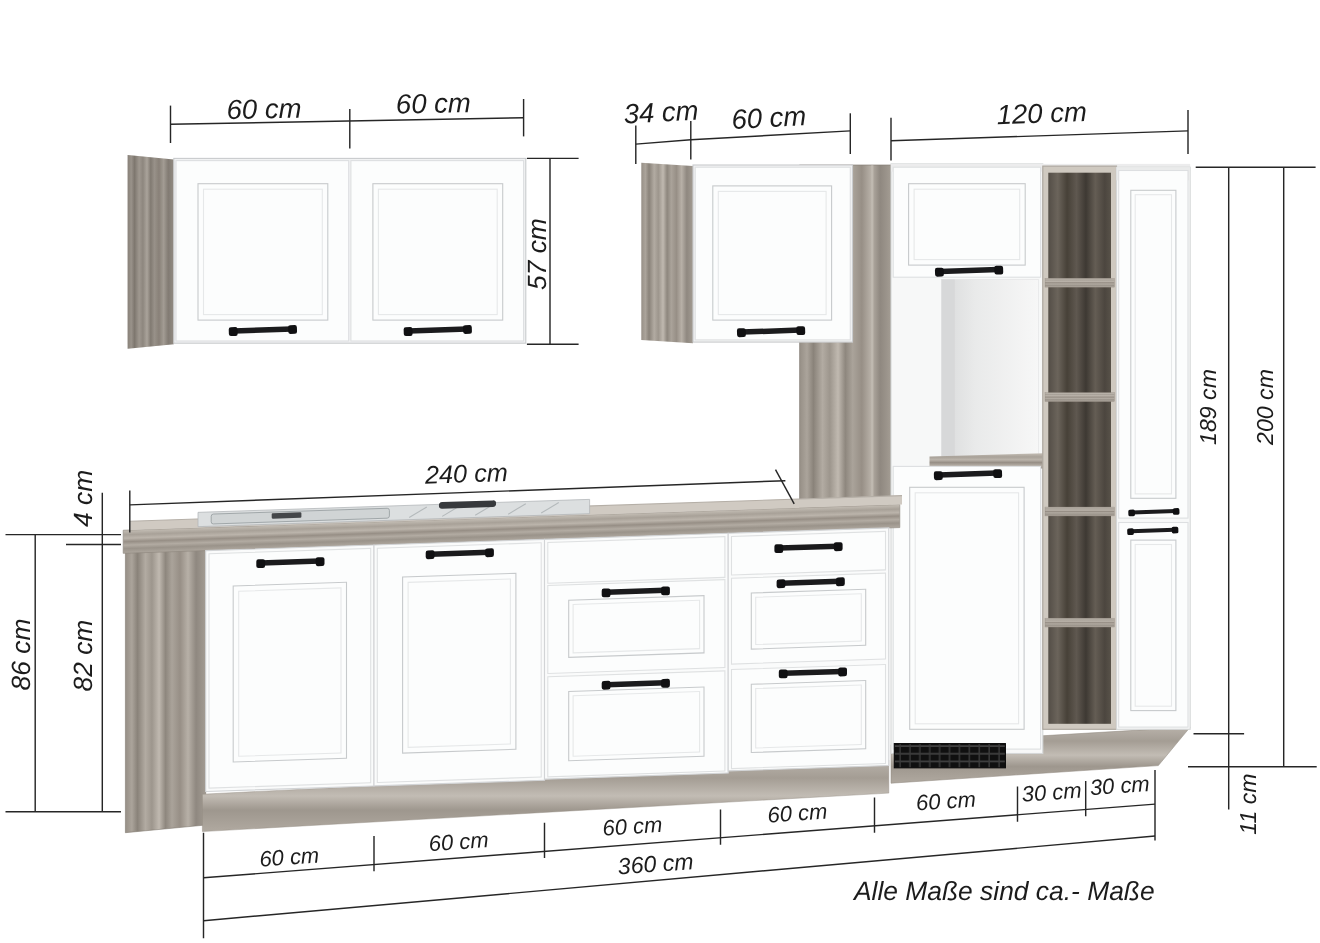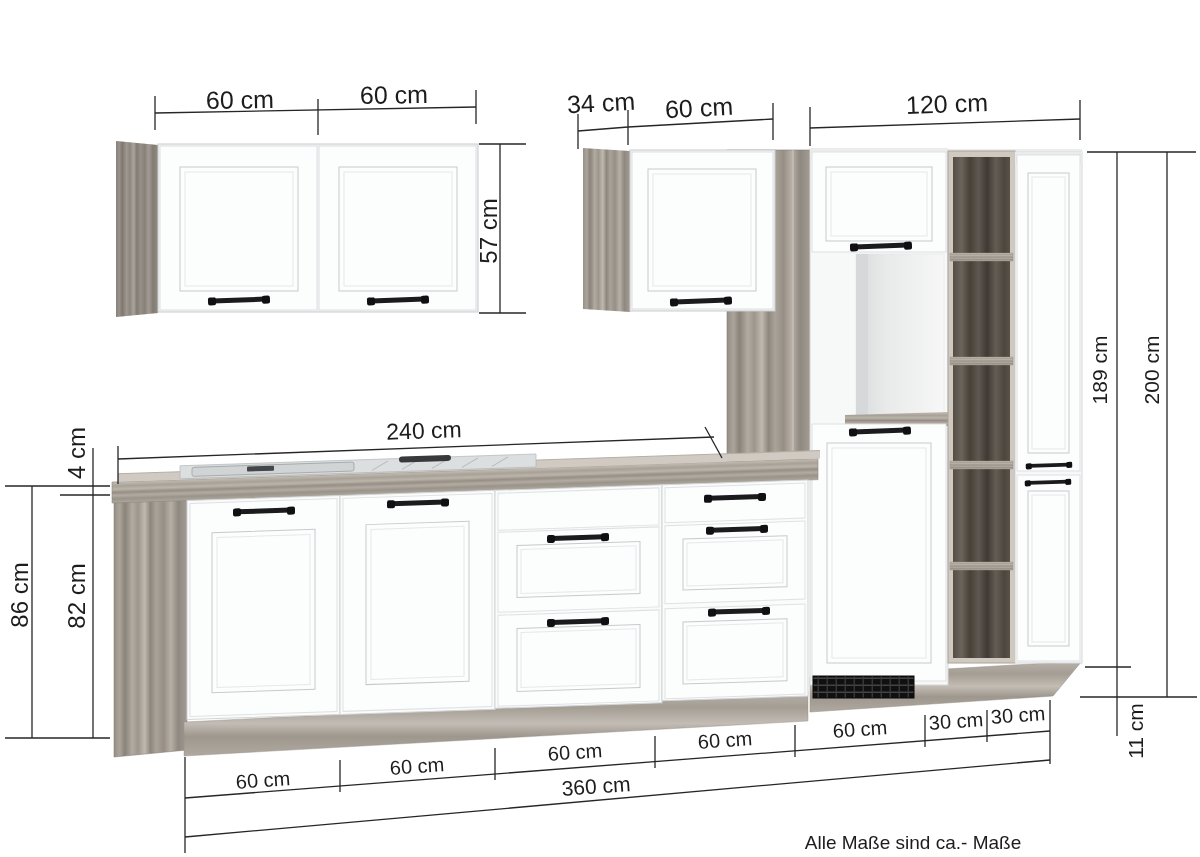--- a/index.html
+++ b/index.html
@@ -1,26 +1,26 @@
 <!DOCTYPE html>
 <html><head>
 <meta charset="utf-8">
 <style>
   html,body{margin:0;padding:0;background:#ffffff;}
   #stage{position:relative;width:1200px;height:857px;background:#ffffff;overflow:hidden;
-         font-family:"Liberation Sans", sans-serif;color:#1f1f1f;}
+         font-family:"Liberation Sans", sans-serif;color:#1f1f1f;font-style:italic;}
   #stage svg{position:absolute;left:0;top:0;}
   .lbl{position:absolute;white-space:nowrap;color:#1c1c1c;
        transform:translate(-50%,-50%) rotate(var(--r,0deg));line-height:1;}
   .lbl-top{font-size:25px;}
   .lbl-mid{font-size:23px;}
   .lbl-seg{font-size:20px;}
   .lbl-side{font-size:24px;}
   .lbl-side-sm{font-size:21px;}
-  .lbl-note{font-size:19px;margin-top:31px;}
+  .lbl-note{font-size:24px;}
 </style>
 </head>
 <body>
 
 <div id="stage">
 
 <svg width="1200" height="857" viewBox="0 0 1200 857">
   <defs>
     <linearGradient id="woodV" x1="0" y1="0" x2="1" y2="0">
       <stop offset="0" stop-color="#968f86"></stop>

